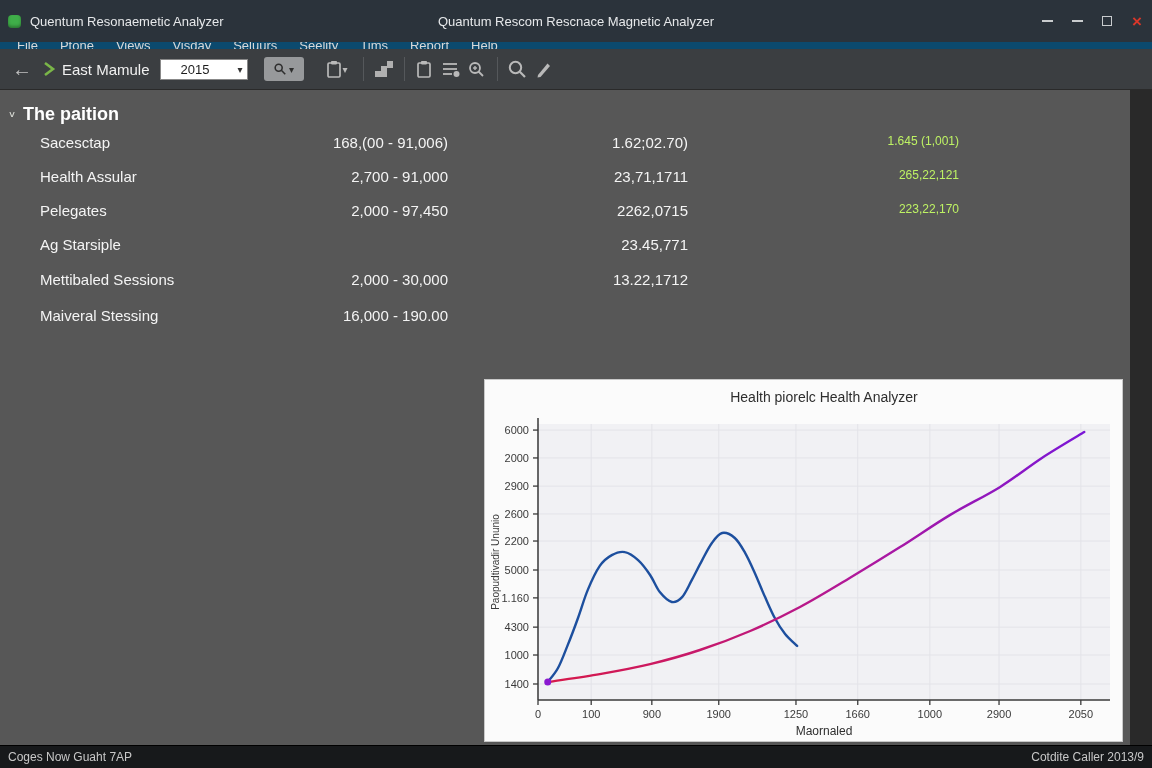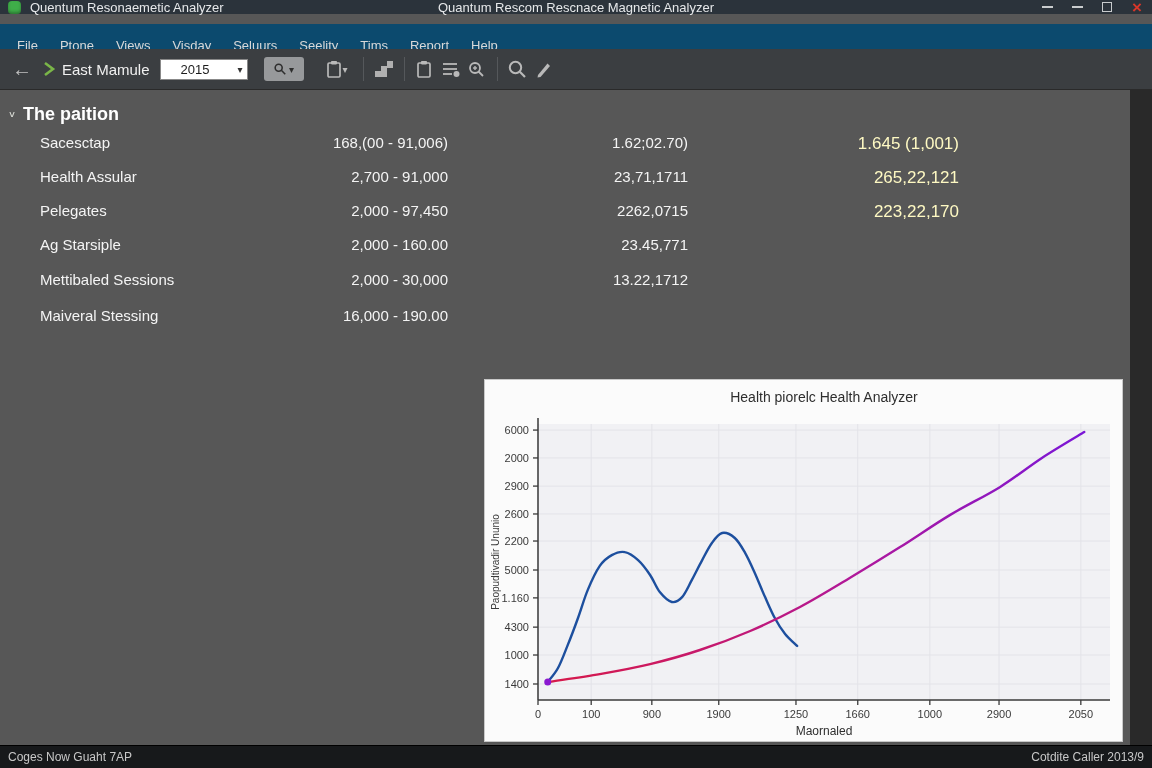--- a/index.html
+++ b/index.html
@@ -1,20 +1,20 @@
 <!DOCTYPE html>
 <html><head>
 <meta charset="utf-8">
 <style>
   * { margin:0; padding:0; box-sizing:border-box; }
   html,body { width:1152px; height:768px; overflow:hidden; }
   body { font-family:"Liberation Sans","DejaVu Sans",sans-serif; background:#575757; position:relative; }
 
   
-  .titlebar { position:absolute; top:0; left:0; width:1152px; height:14px;
+  .titlebar { position:absolute; top:0; left:0; width:1152px; height:42px;
     background:#2b333b; display:flex; align-items:center; z-index:10; }
   .app-icon { width:13px; height:13px; border-radius:4px; background:#3fae49;
     margin:0 9px 0 8px; box-shadow:inset 0 -2px 3px rgba(0,0,0,.3); }
   .title-left { color:#e6e8ea; font-size:13px; }
   .title-center { position:absolute; left:0; right:0; text-align:center;
     color:#e6e8ea; font-size:13px; pointer-events:none; }
   .win-controls { margin-left:auto; display:flex; align-items:center; height:100%; z-index:11; }
   .win-btn { width:30px; height:24px; display:flex; align-items:center; justify-content:center; }
   .dash { width:11px; height:2px; background:#c9ccce; }
   .maxbox { width:10px; height:10px; border:1.5px solid #c9ccce; }
@@ -46,21 +46,21 @@
   .scroll-strip { position:absolute; top:0; right:0; width:22px; height:655px; background:#292929; }
 
   .section-header { position:absolute; top:14px; left:8px; display:flex; align-items:center; }
   .chev { color:#d6d8d2; font-size:11px; margin-right:7px; transform:scaleY(.8); }
   .section-title { color:#ffffff; font-size:18px; font-weight:bold; }
 
   .trow { position:absolute; left:0; width:1000px; height:22px; }
   .c-name  { position:absolute; left:40px; color:#f4f4f4; font-size:15px; white-space:nowrap; }
   .c-range { position:absolute; left:150px; width:298px; text-align:right; color:#f4f4f4; font-size:15px; }
   .c-v2    { position:absolute; left:460px; width:228px; text-align:right; color:#f4f4f4; font-size:15px; }
-  .c-v3    { position:absolute; left:700px; width:259px; text-align:right; color:#fef9c3; font-size:17px; }
+  .c-v3    { position:absolute; left:700px; width:259px; text-align:right; color:#bef264; font-size:12px; }
 
   
   .chart-panel { position:absolute; left:485px; top:290px; width:637px; height:361px;
     background:#fbfbfb; box-shadow:0 0 0 1px #c9c9c9; }
 
   
   .statusbar { position:absolute; bottom:0; left:0; width:1152px; height:23px;
     background:#17191b; border-top:1px solid #000; display:flex; align-items:center;
     padding:0 8px; }
   .status-left { color:#c8c8c8; font-size:12px; }
@@ -201,21 +201,20 @@
     <span class="c-v3">265,22,121</span>
   </div>
   <div class="trow" style="top:112px;padding-left:18px;">
     <span class="c-name">Pelegates</span>
     <span class="c-range">2,000 - 97,450</span>
     <span class="c-v2">2262,0715</span>
     <span class="c-v3">223,22,170</span>
   </div>
   <div class="trow" style="top:146px;">
     <span class="c-name">Ag Starsiple</span>
-    <span class="c-range">2,000 - 160.00</span>
     <span class="c-v2">23.45,771</span>
   </div>
   <div class="trow" style="top:181px;">
     <span class="c-name">Mettibaled Sessions</span>
     <span class="c-range">2,000 - 30,000</span>
     <span class="c-v2">13.22,1712</span>
   </div>
   <div class="trow" style="top:217px;">
     <span class="c-name">Maiveral Stessing</span>
     <span class="c-range">16,000 - 190.00</span>

